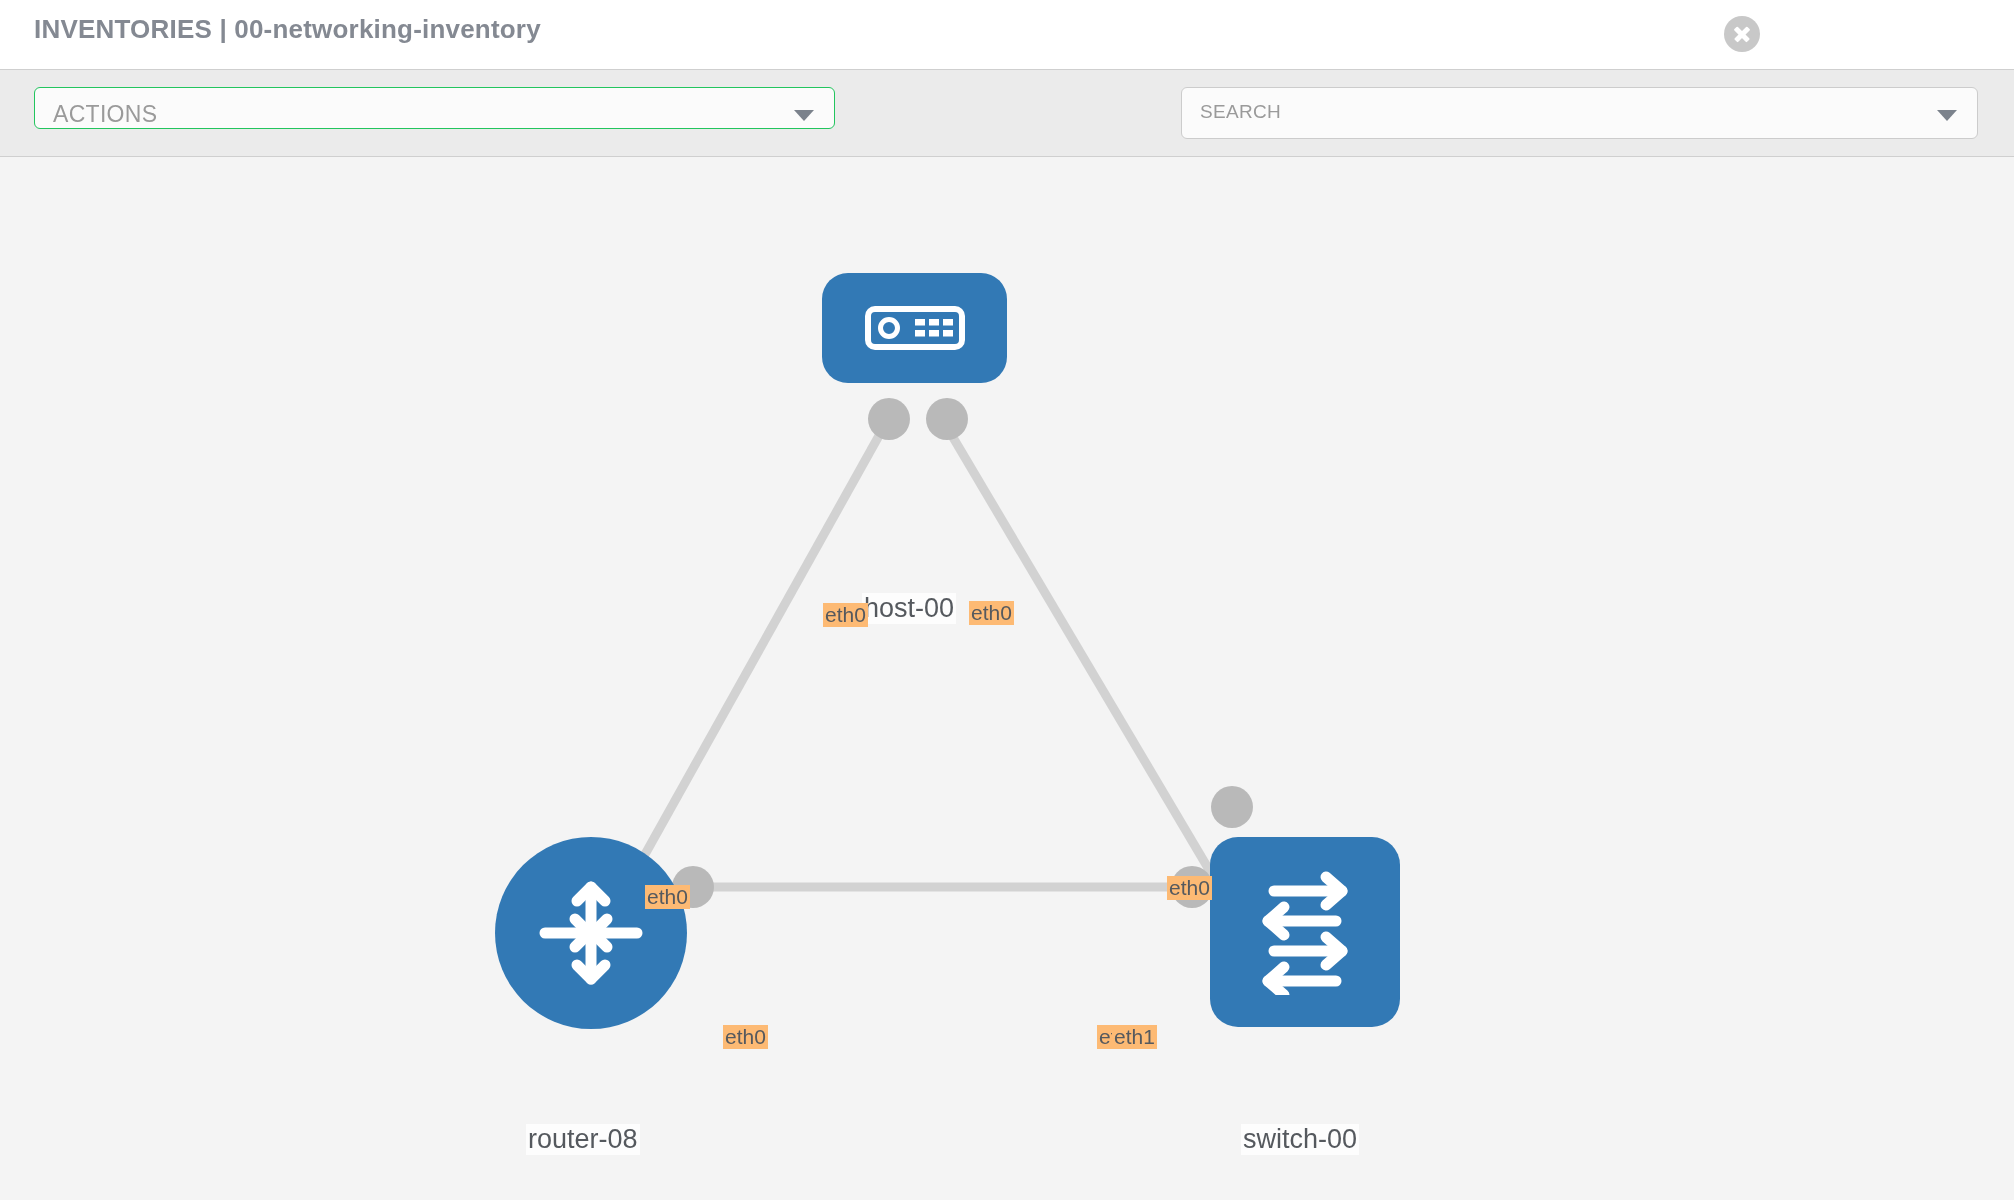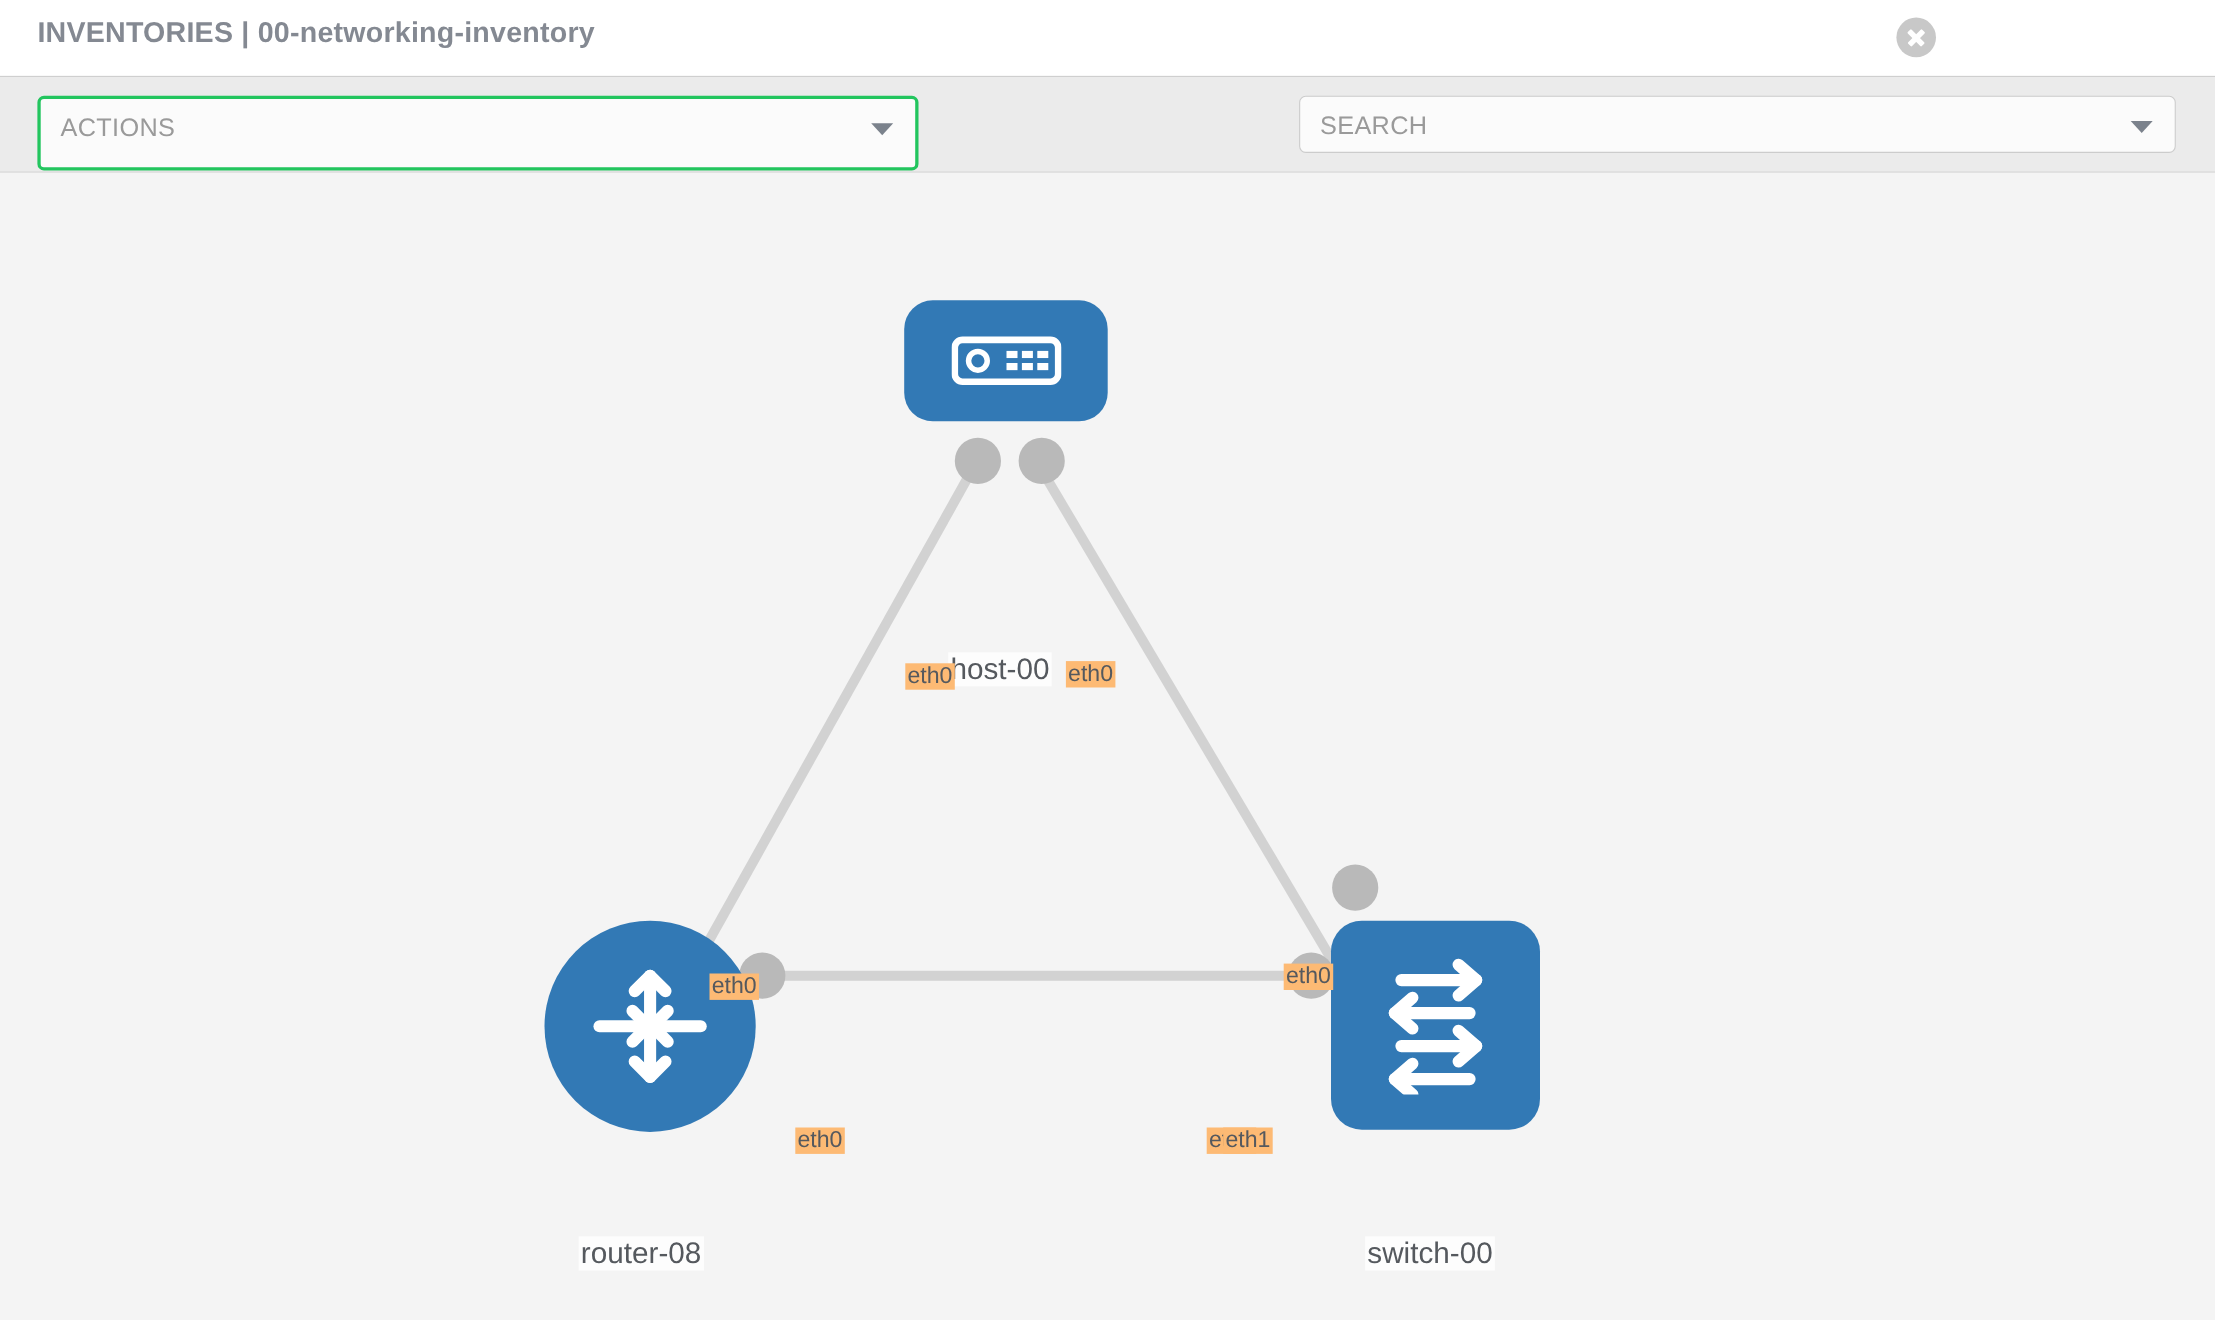--- a/index.html
+++ b/index.html
@@ -42,23 +42,23 @@
   
   .toolbar {
     position: absolute; left: 0; top: 69px;
     width: 2014px; height: 88px;
     background: #ebebeb;
     border-top: 1px solid #cfcfcf;
     border-bottom: 1px solid #cfcfcf;
   }
   .actions-select {
     position: absolute; left: 34px; top: 17px;
-    width: 801px; height: 68px;
+    width: 801px; height: 42px;
     background: #fbfbfb;
-    border: 3px solid #22c55e;
+    border: 1px solid #22c55e;
     border-radius: 6px;
   }
   .actions-select .label {
     position: absolute; left: 18px; top: 13px;
     font-size: 23px; color: #9a9a9a; letter-spacing: 0.3px;
   }
   .caret {
     position: absolute; right: 20px; top: 22px;
     width: 0; height: 0;
     border-left: 10px solid transparent;
@@ -74,21 +74,21 @@
 
   .search-select {
     position: absolute; left: 1181px; top: 17px;
     width: 797px; height: 52px;
     background: #fbfbfb;
     border: 1px solid #cccccc;
     border-radius: 6px;
   }
   .search-select .label {
     position: absolute; left: 18px; top: 13px;
-    font-size: 23px; color: #9a9a9a; letter-spacing: 0.3px;
+    font-size: 19px; color: #9a9a9a; letter-spacing: 0.3px;
   }
 
   
   .canvas {
     position: absolute; left: 0; top: 157px;
     width: 2014px; height: 1043px;
     background: #f4f4f4;
     overflow: hidden;
   }
   .topo-svg { position: absolute; left: 0; top: 0; }

